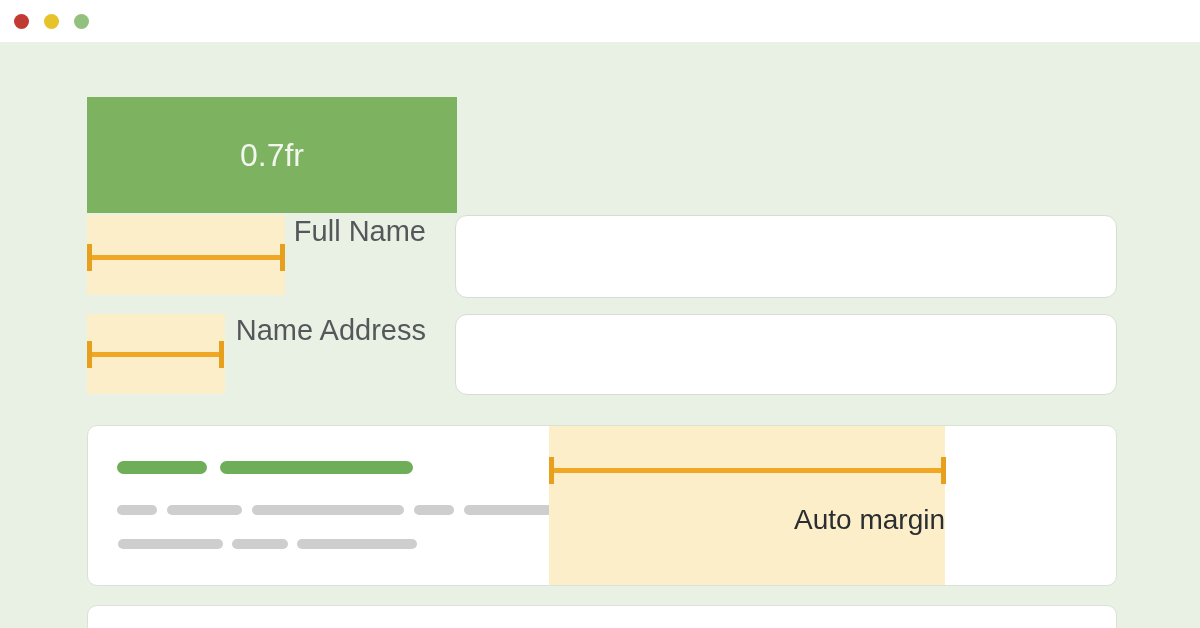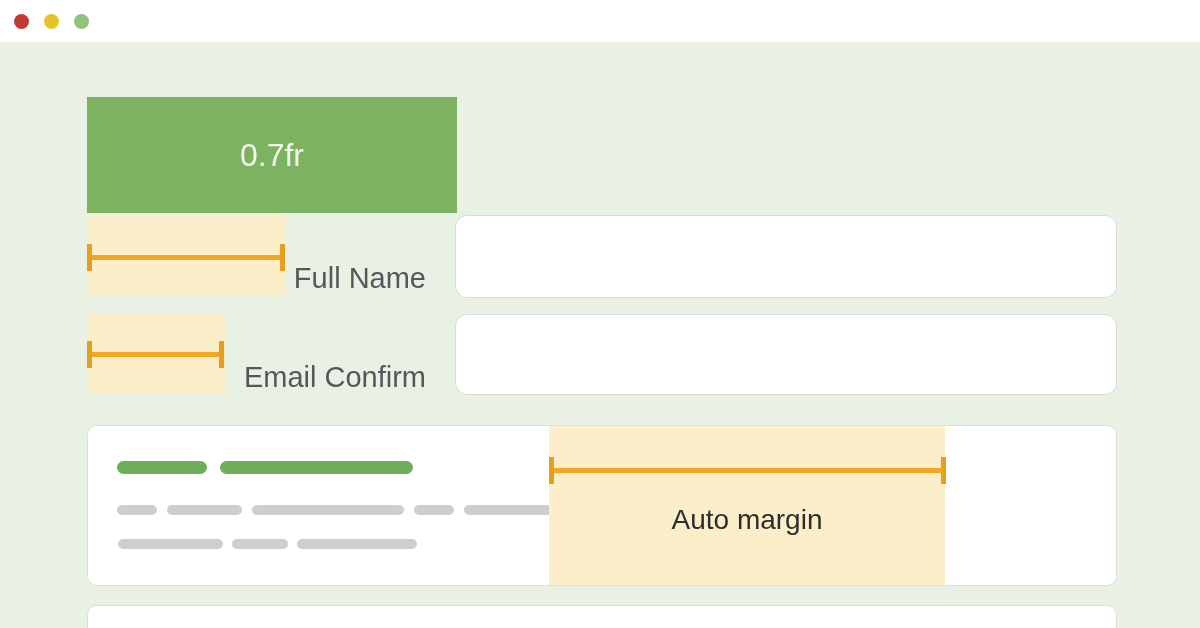--- a/index.html
+++ b/index.html
@@ -28,21 +28,21 @@
   .hl-1 { left:87px; top:215px; width:198px; height:80px; }
   .hl-2 { left:87px; top:314px; width:138px; height:80px; }
 
   .measure { height:5px; background:#f0a724; }
   .measure::before, .measure::after { content:""; position:absolute; top:-11px;
     width:5px; height:27px; background:#e7a01d; }
   .measure::before { left:0; } .measure::after { right:0; }
   .m-1 { left:87px; top:255px; width:198px; }
   .m-2 { left:87px; top:352px; width:137px; }
 
-  .form-label { display:flex; align-items:flex-end; justify-content:flex-end;
+  .form-label { display:flex; align-items:flex-start; justify-content:flex-end;
     font-size:29px; color:#54585a; white-space:nowrap; }
   .fl-1 { left:87px; top:215px; width:339px; height:80px; }
   .fl-2 { left:87px; top:314px; width:339px; height:80px; }
 
   .text-input { background:#ffffff; border:1px solid #d8ddd3; border-radius:12px;
     font-size:26px; color:#54585a; padding:0 20px; outline:none; }
   .ti-1 { left:455px; top:215px; width:662px; height:83px; }
   .ti-2 { left:455px; top:314px; width:662px; height:81px; }
 
   
@@ -55,21 +55,21 @@
   .row-title { left:29px; top:35px; gap:13px; }
   .row-title .pill { height:13px; background:#6fae59; }
   .row-text1 { left:29px; top:79px; gap:10px; }
   .row-text2 { left:30px; top:113px; gap:9px; }
   .row-text1 .pill, .row-text2 .pill { height:10px; background:#cecece; border-radius:5px; }
 
   .auto-zone { position:absolute; left:461px; top:0; width:396px; height:100%;
     background:#fdeeca; }
   .card-measure { left:461px; top:42px; width:397px; z-index:3; }
   .auto-label { position:absolute; left:461px; top:78px; width:396px; z-index:3;
-    text-align:center; font-size:28px; color:#2b2e30; }
+    text-align:right; font-size:28px; color:#2b2e30; }
   .confirm-btn { position:absolute; left:859px; top:29px; width:153px; height:48px;
     z-index:3; background:#6fab57; border:none; border-radius:10px;
     color:#fcfdfa; font-size:27px; font-family:"Liberation Sans", sans-serif;
     display:flex; align-items:center; justify-content:center; cursor:pointer; }
 </style>
 </head>
 <body>
 
 <div class="titlebar">
   <span class="dot" style="background: rgb(194, 59, 51);"></span>
@@ -86,21 +86,21 @@
 <div class="abs highlight hl-1" style="background: rgb(253, 238, 202);"></div>
 <div class="abs measure m-1" style="background: rgb(240, 167, 36);"></div>
 <div class="abs form-label fl-1">
   <span>Full Name</span>
 </div>
 <input class="abs text-input ti-1" type="text" value="" style="">
 
 <div class="abs highlight hl-2" style="background: rgb(253, 238, 202);"></div>
 <div class="abs measure m-2" style="background: rgb(240, 167, 36);"></div>
 <div class="abs form-label fl-2">
-  <span>Email Confirm</span>
+  <span>Name Address</span>
 </div>
 <input class="abs text-input ti-2" type="text" value="" style="">
 
 <div class="abs card card-1">
   <div class="pill-row row-title">
       <div class="pill" style="width: 90px;"></div>
       <div class="pill" style="width: 193px;"></div>
     </div>
   <div class="pill-row row-text1">
       <div class="pill" style="width: 40px;"></div>

